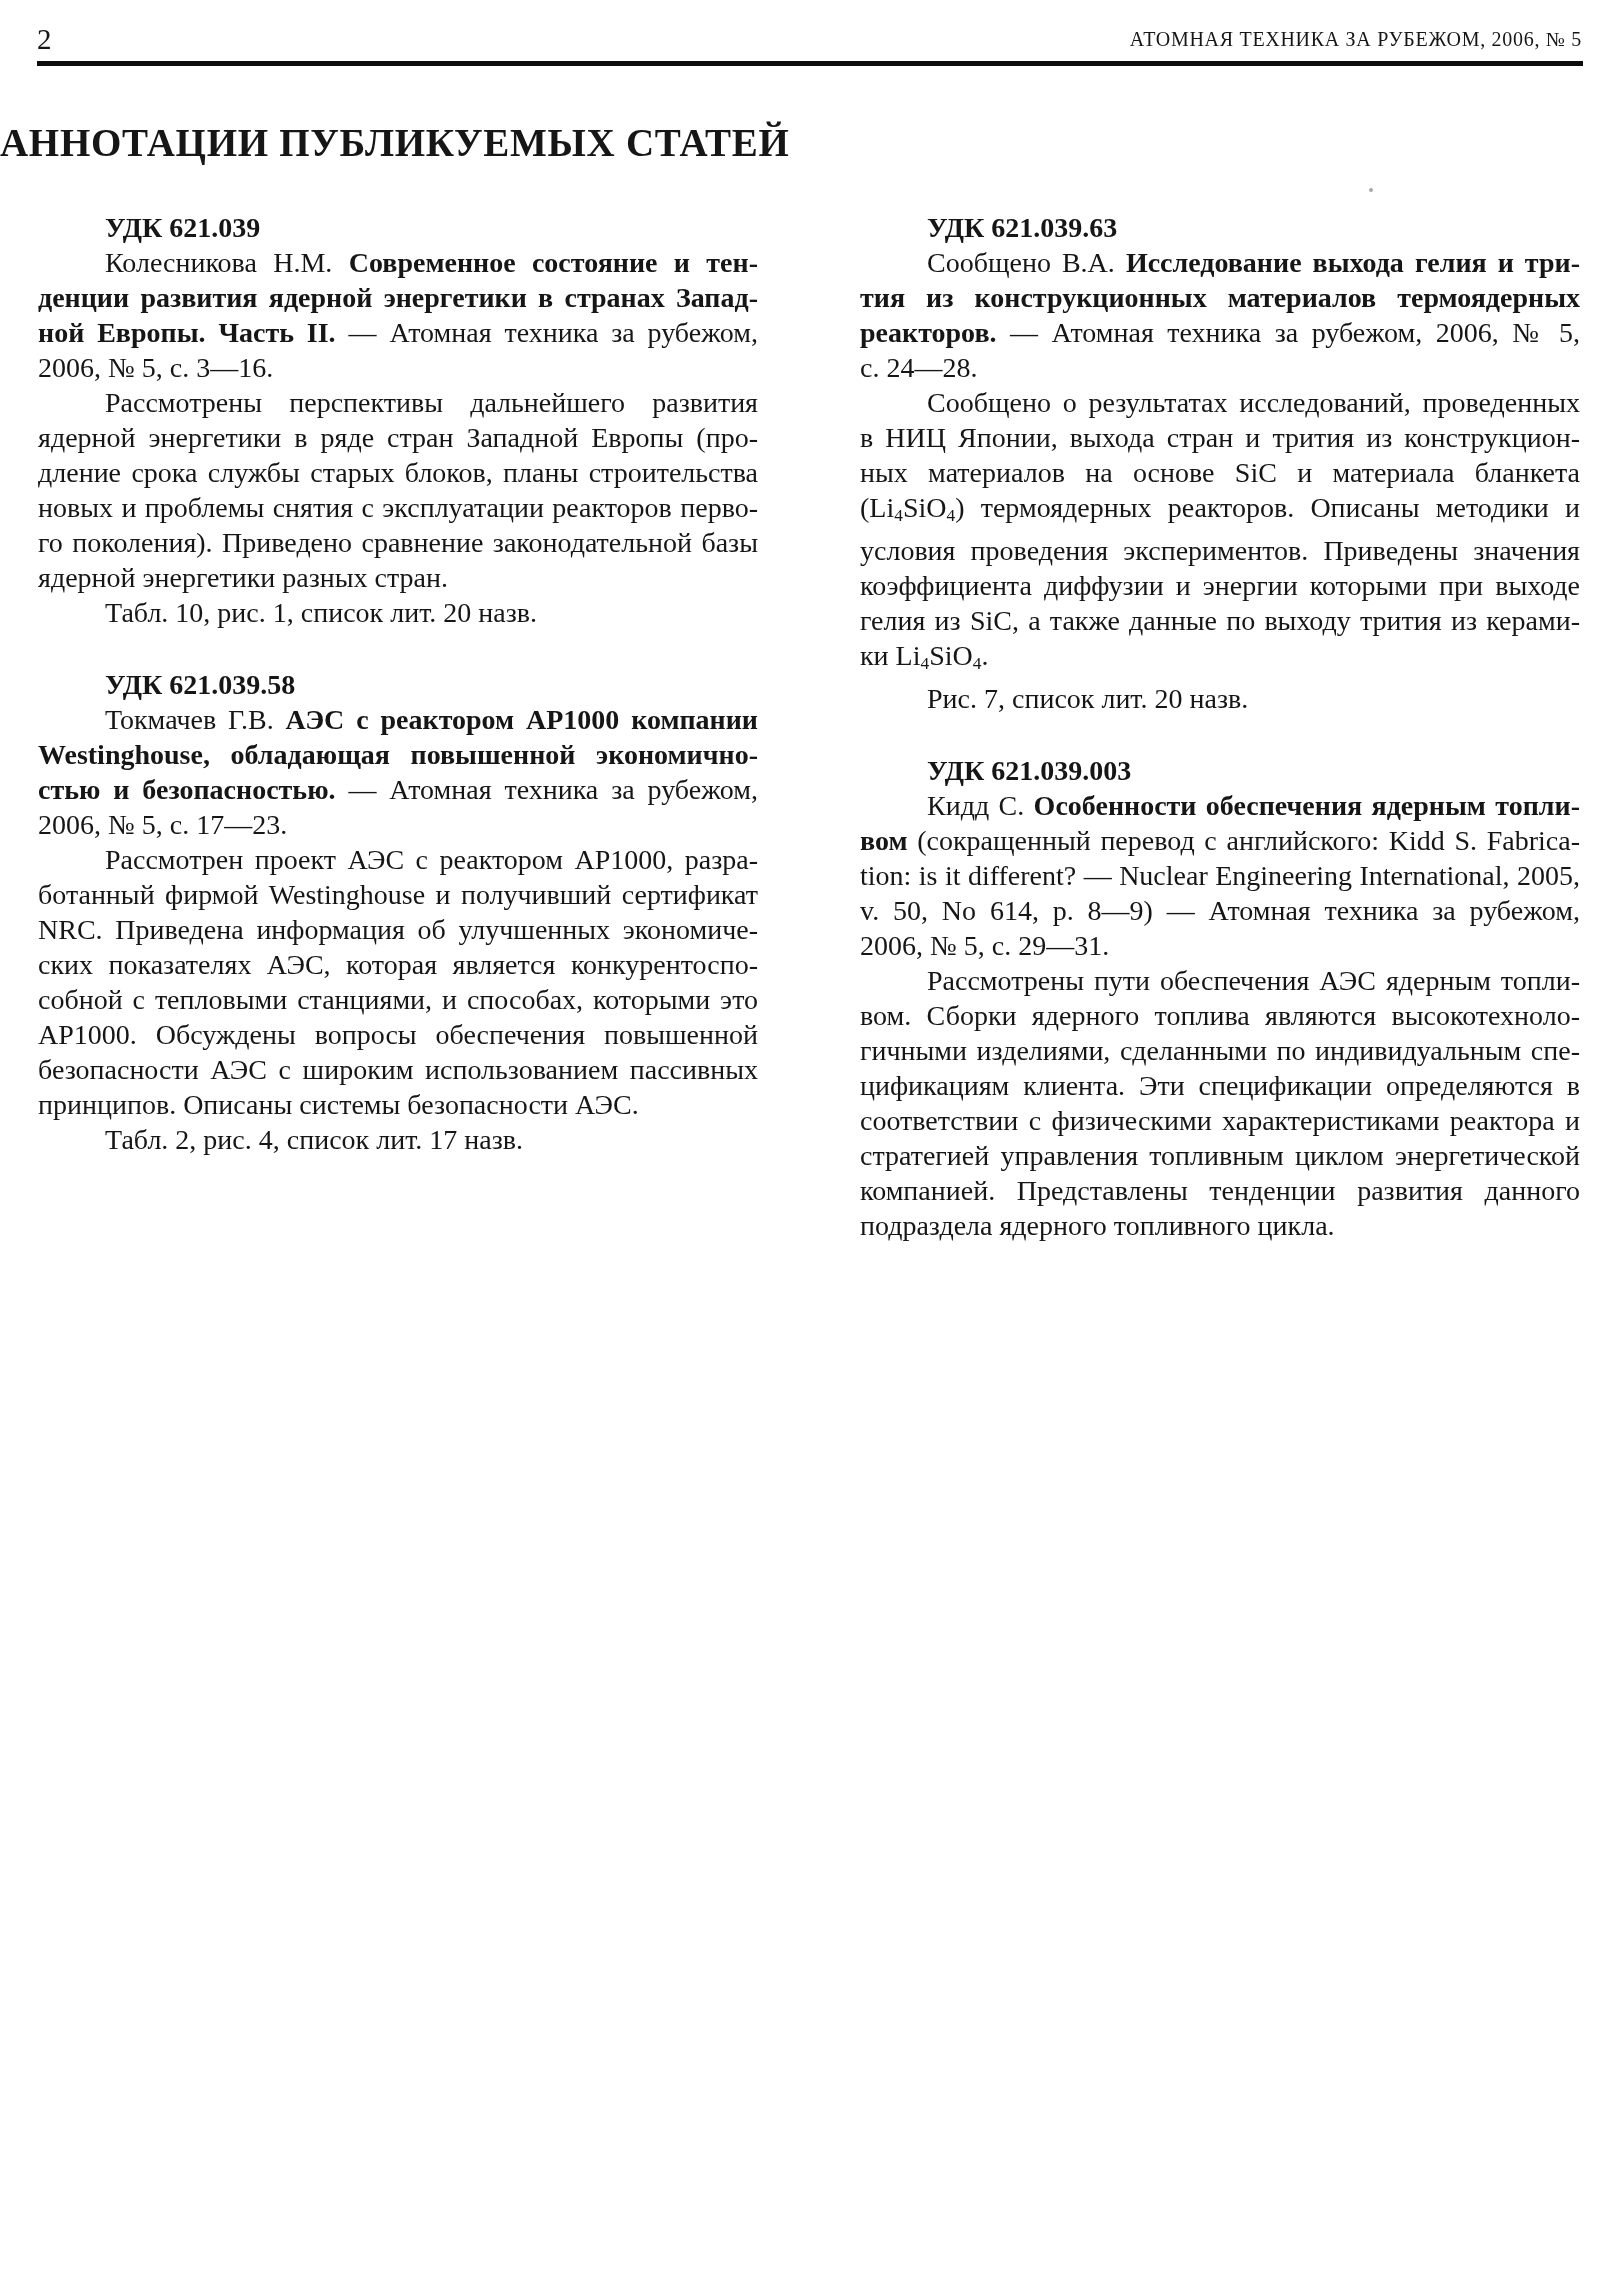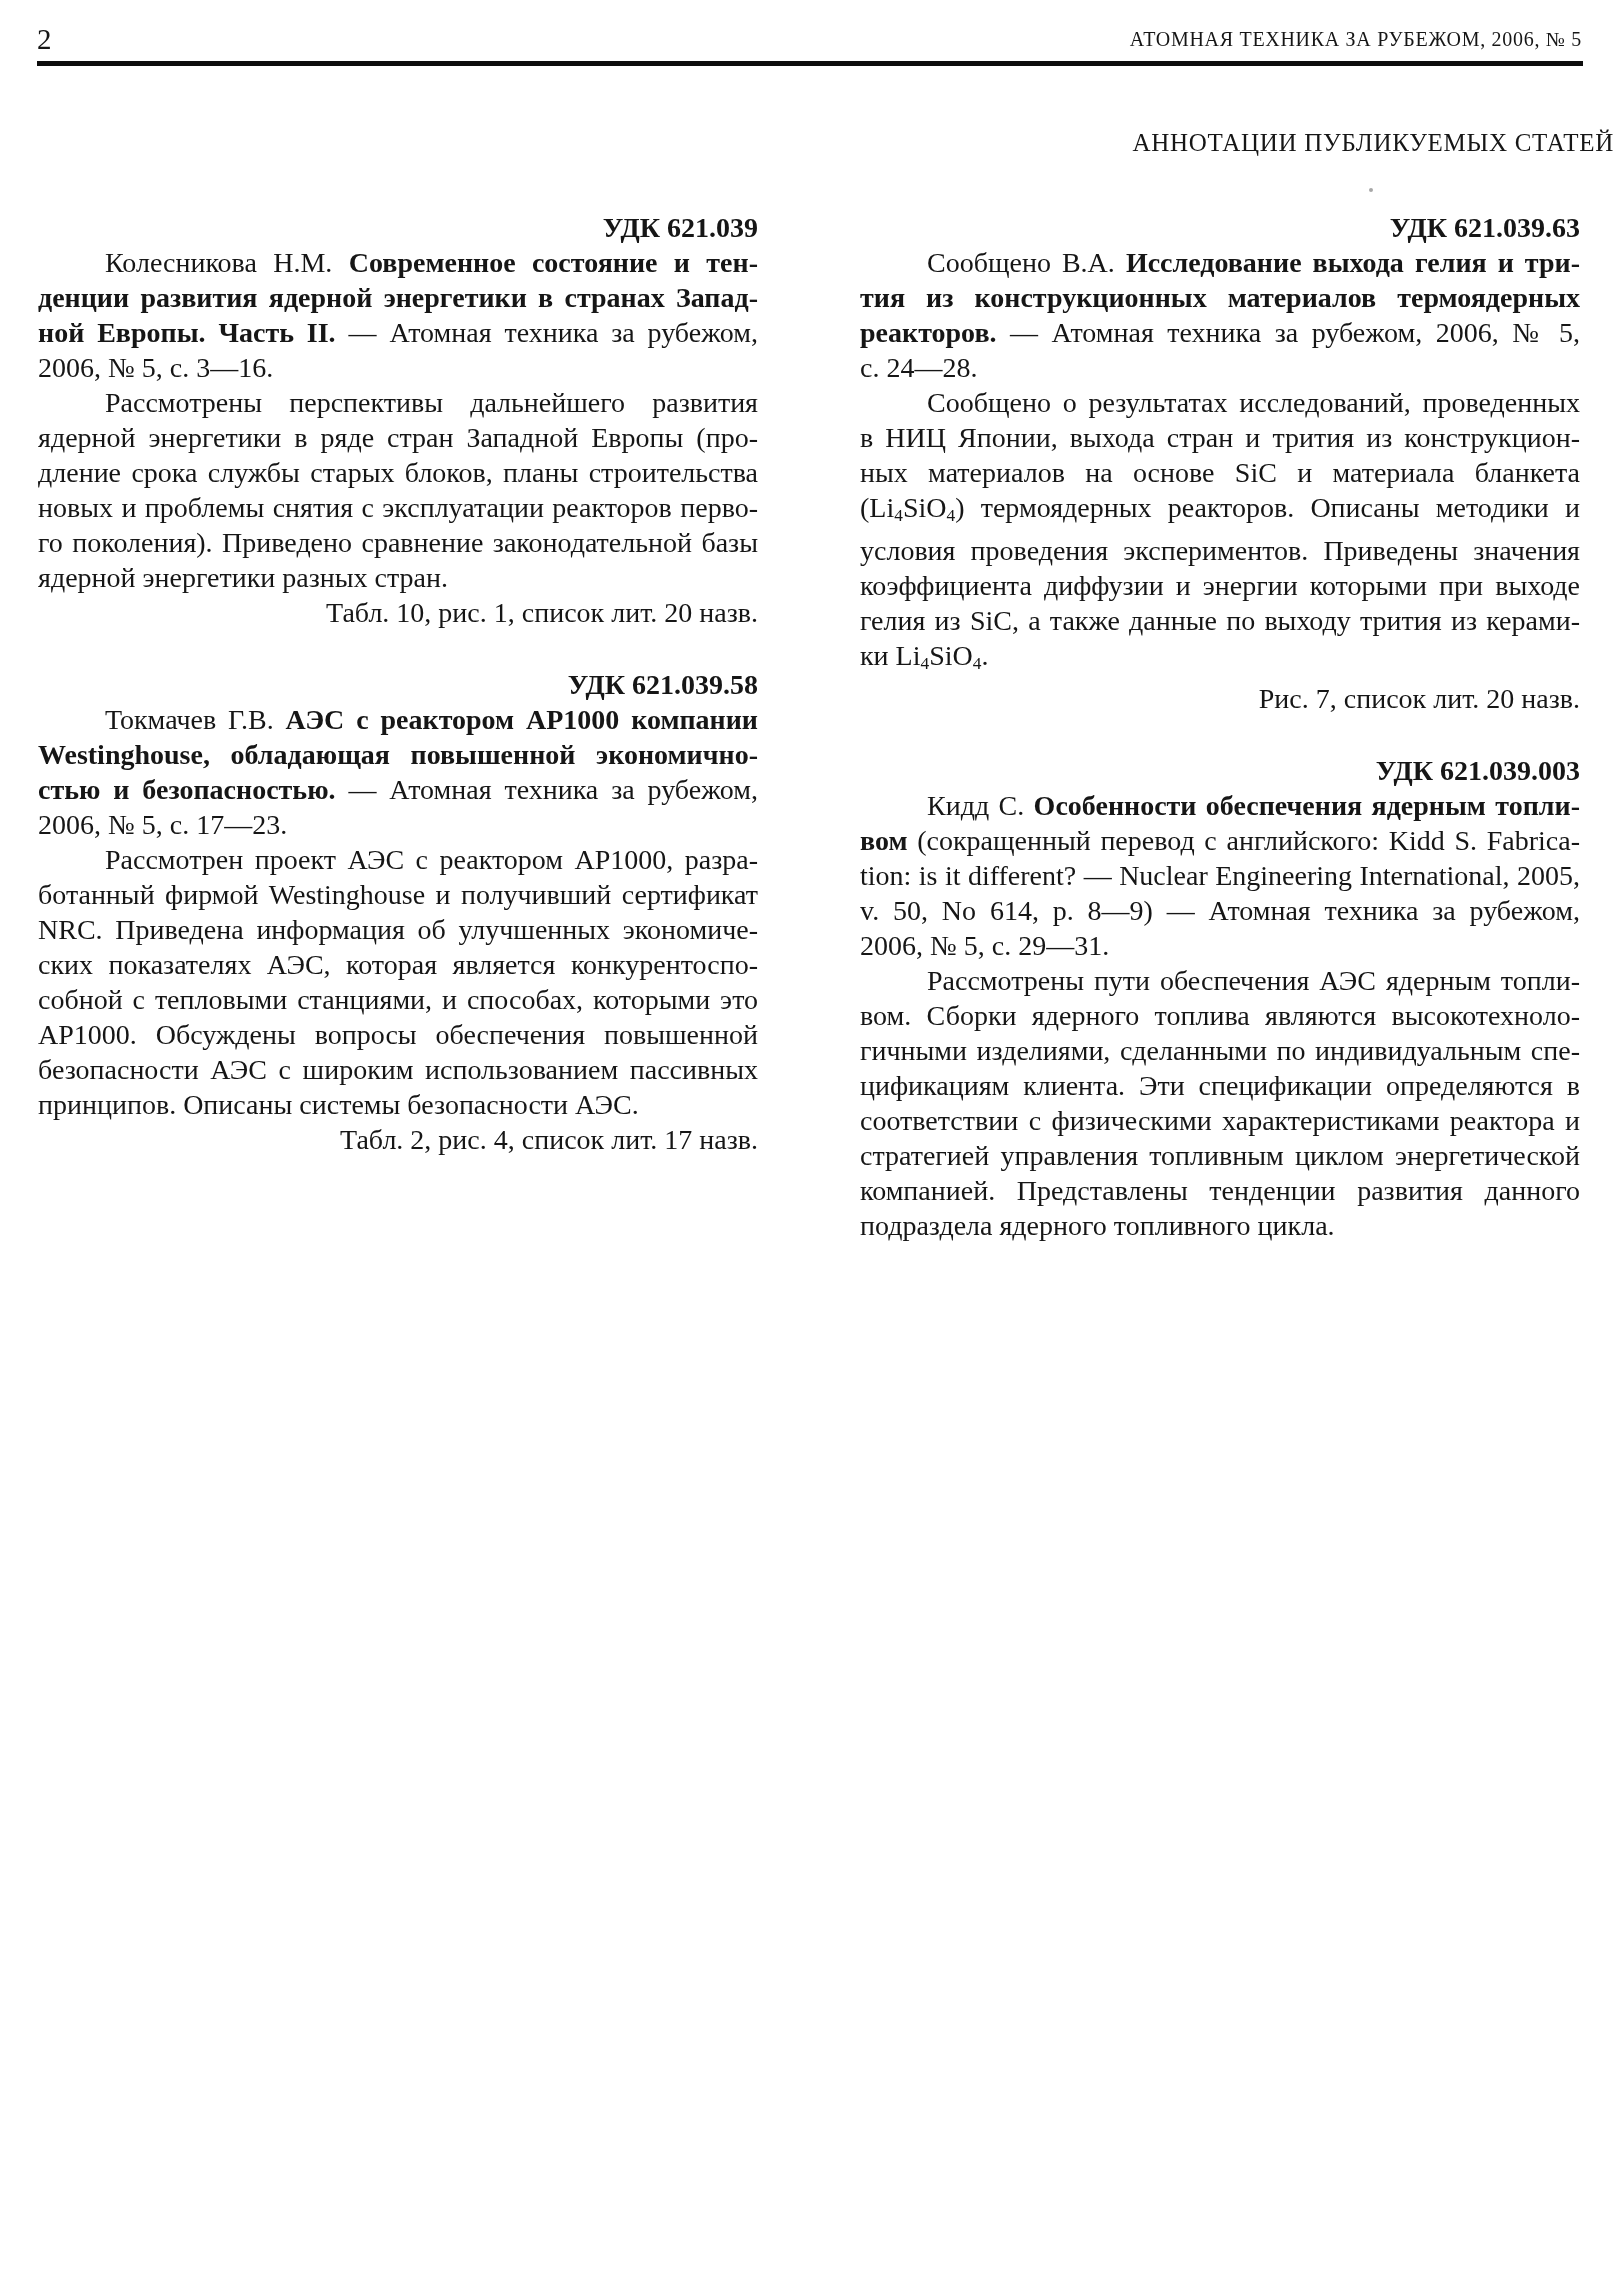--- a/index.html
+++ b/index.html
@@ -34,23 +34,23 @@
     right: 31px;
     top: 61px;
     height: 4.7px;
     background: #0d0d0d;
   }
   .title {
     position: absolute;
     left: 0;
     top: 123px;
     width: 1614px;
-    text-align: right;
-    font-weight: normal;
-    font-size: 25px;
+    text-align: left;
+    font-weight: bold;
+    font-size: 39px;
     line-height: 40px;
     letter-spacing: 0.7px;
     white-space: nowrap;
   }
   .dot {
     position: absolute;
     left: 1369px;
     top: 188px;
     width: 4px;
     height: 4px;
@@ -62,21 +62,21 @@
     position: absolute;
     top: 210px;
     width: 720px;
     font-size: 28px;
     line-height: 35px;
   }
   .col.left  { left: 38px; }
   .col.right { left: 860px; }
   .block.gap { margin-top: 37px; }
   .tline { white-space: nowrap; }
-  .tline.ind { padding-left: 67px; text-align: right; }
+  .tline.ind { padding-left: 67px; }
   .tline.just { text-align: justify; text-align-last: justify; }
   .b, .block.udk { font-weight: bold; }
   .sub {
     font-size: 0.62em;
     vertical-align: -0.22em;
     letter-spacing: 0;
   }
 </style>
 </head>
 <body>

